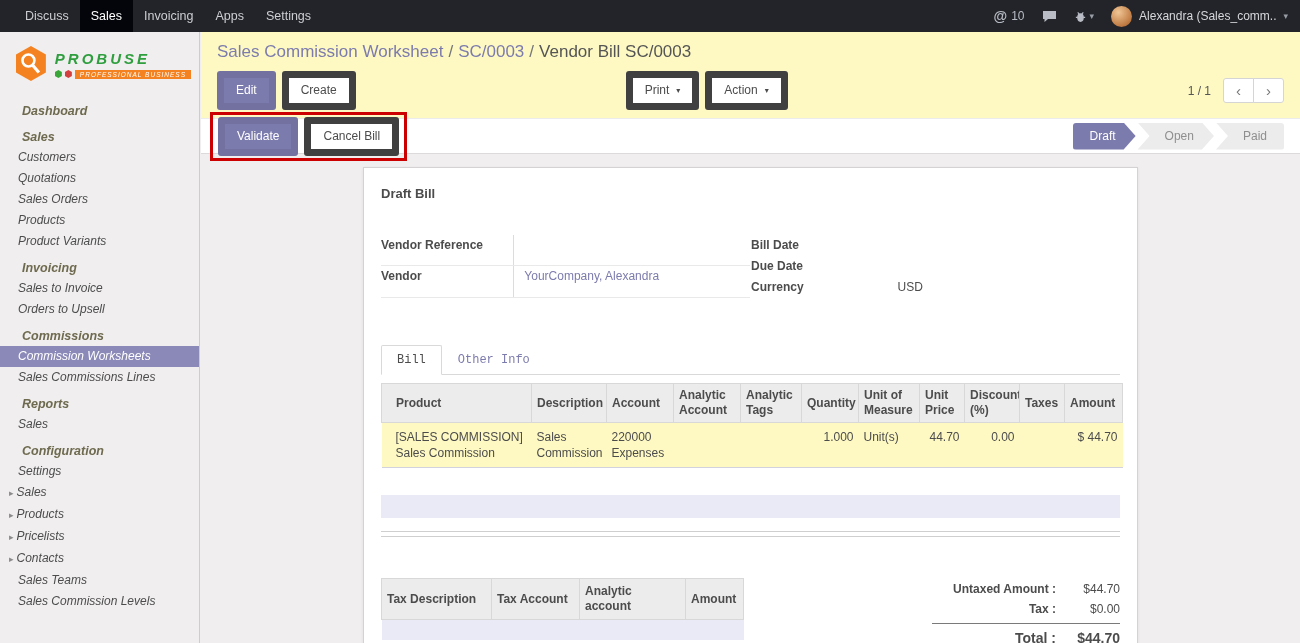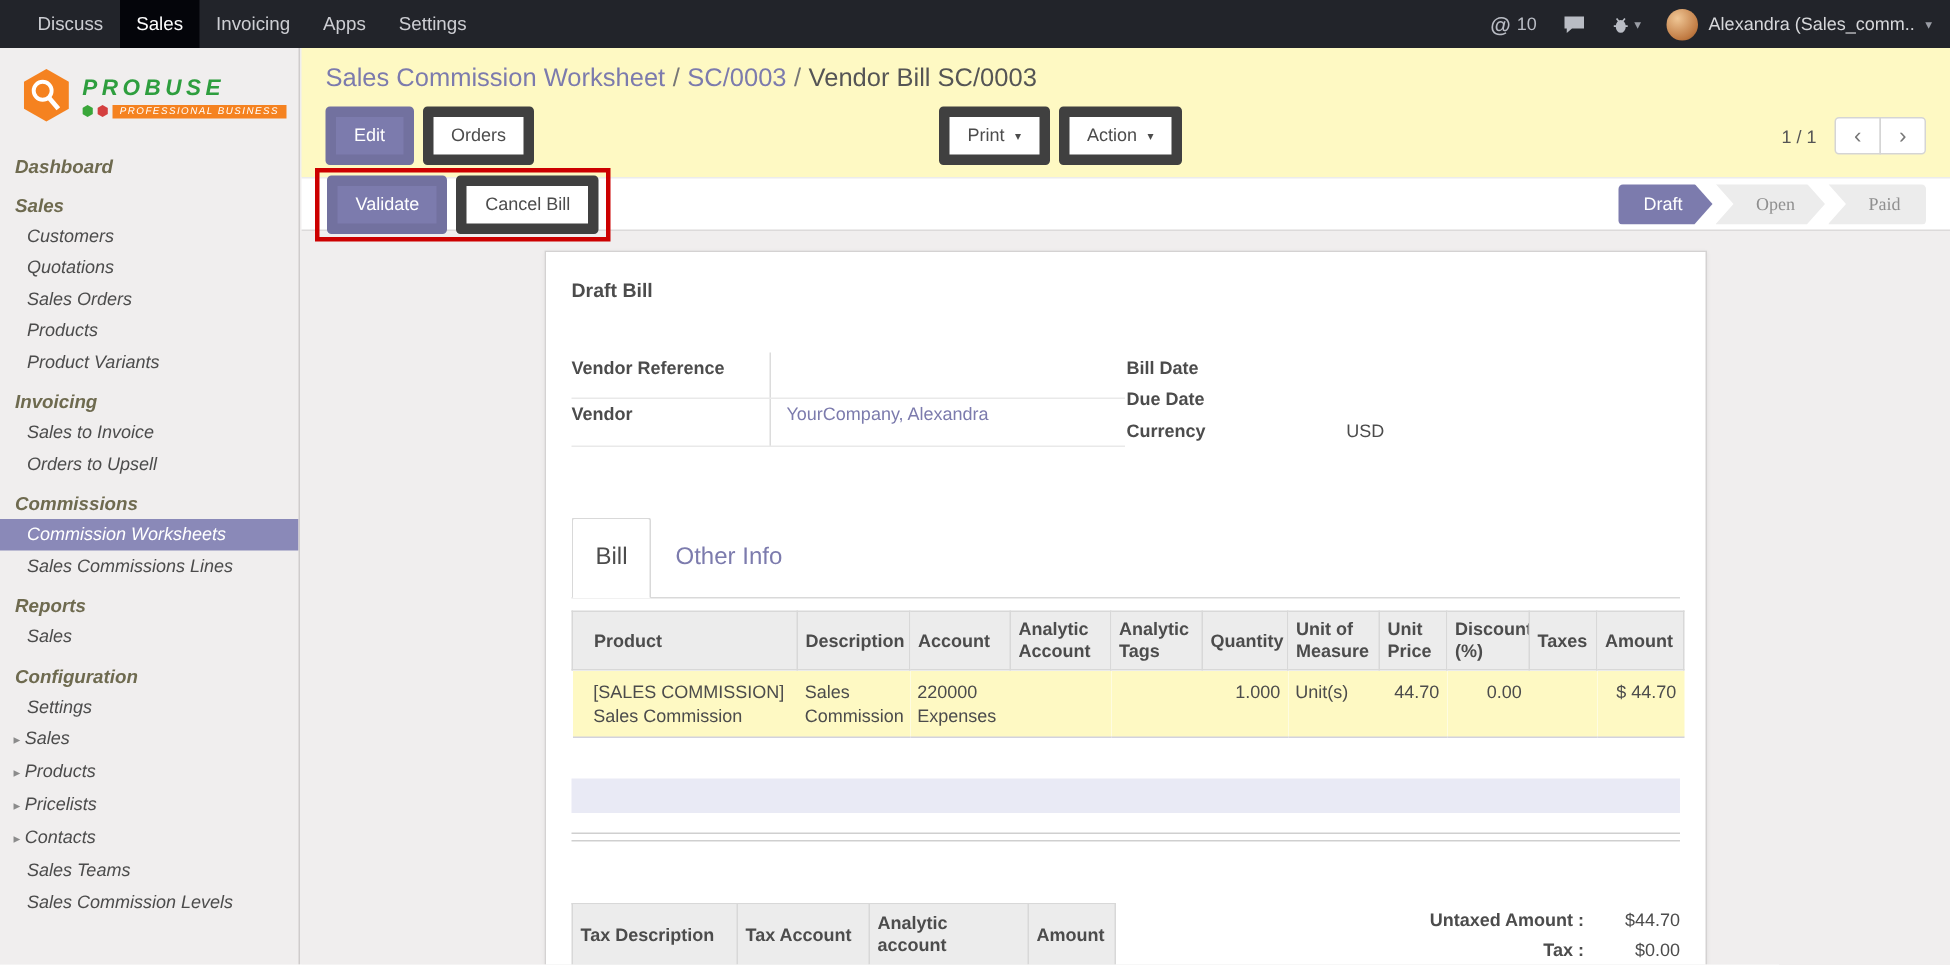--- a/index.html
+++ b/index.html
@@ -33,21 +33,21 @@
     background:#f0eeee; border-right:1px solid #cfcccc; overflow:hidden;font-style:italic; }
   .logo { display:flex; align-items:center; gap:7px; padding:12px 8px 10px 14px; }
   .logo-title { color:#2e9e3e; font-weight:bold; font-size:15px; letter-spacing:3px; }
   .logo-banner { display:flex; align-items:center; gap:3px; margin-top:3px; }
   .hexlet { width:7px; height:8px; background:#3aa63a; display:inline-block;
     clip-path:polygon(50% 0,100% 25%,100% 75%,50% 100%,0 75%,0 25%); }
   .hexlet.red { background:#d43f3f; }
   .logo-sub { background:#f58220; color:#fff; font-size:6.5px; letter-spacing:1px;
     padding:1px 5px; white-space:nowrap; }
   .menu { padding-top:8px; }
-  .menu-header { padding:2px 0 3px 10px; margin-top:7px; font-weight:bold;
+  .menu-header { padding:2px 0 3px 22px; margin-top:7px; font-weight:bold;
     color:#6e6a4f; font-size:12.5px; display:block; cursor:pointer; }
   .menu-header.first { margin-top:0; }
   .menu-item { display:block; padding:3px 4px 3px 18px; color:#4c4c4c;
     font-size:12px; line-height:15px; cursor:pointer; }
   .menu-item.active { background:#8a89b8; color:#fff; }
   .mi-caret { color:#8b8b8b; font-size:9px; margin:0 3px 0 -9px; }
 
   
   .main { position:absolute; top:32px; left:201px; right:0; bottom:0;
     display:flex; flex-direction:column; background:#f0eeee; }
@@ -75,21 +75,21 @@
 
   .statusbar-row { background:#fff; border-top:1px solid #ececec;
     border-bottom:1px solid #dcdada; display:flex; align-items:center;
     justify-content:space-between; padding:2px 16px 2px 9px; height:36px; }
   .annotation { display:inline-flex; gap:6px; align-items:center;
     border:3px solid #cc0000; padding:2px 5px; }
   .states { display:flex; align-items:center; }
   .state { height:27px; line-height:27px; font-size:12px; padding:0 20px 0 27px;
     background:#ececec; color:#8f8f8f; cursor:pointer;
     clip-path:polygon(0 0, calc(100% - 12px) 0, 100% 50%, calc(100% - 12px) 100%, 0 100%, 12px 50%); }
-  .state + .state { margin-left:2px;font-family:Liberation Serif, serif; }
+  .state + .state { margin-left:2px; }
   .state.first { background:#7c7bad; color:#fff; padding-left:17px;
     border-radius:3px 0 0 3px;
     clip-path:polygon(0 0, calc(100% - 12px) 0, 100% 50%, calc(100% - 12px) 100%, 0 100%); }
   .state.last { padding-right:17px; border-radius:0 3px 3px 0;
     clip-path:polygon(0 0, 100% 0, 100% 100%, 0 100%, 12px 50%); }
 
   .content { flex:1; overflow:hidden; }
   .sheet { width:775px; margin:13px auto 0; background:#fff;
     border:1px solid #d4d2d2; box-shadow:0 1px 3px rgba(0,0,0,0.07);
     padding:18px 17px; height:700px; }
@@ -100,21 +100,21 @@
   .fg td { padding:3px 0; vertical-align:top; line-height:15px; }
   .fg .lbl { font-weight:bold; padding-right:10px; }
   .fg .val { padding-left:10px; }
   .fg-left .lbl { width:36%; border-right:1px solid #dcdcdc; }
   .fg-left td { border-bottom:1px solid #e9e9e9; }
   .fg-right .lbl { width:37%; }
   .fg-right { margin-left:1px; }
   .link { color:#7c7bad; cursor:pointer; }
 
   .tabs { display:flex; margin-top:46px; border-bottom:1px solid #d9d9d9; }
-  .tab { padding:17px 15px; font-size:16px; position:relative; top:1px; cursor:pointer; }
+  .tab { padding:7px 15px; font-size:12px; position:relative; top:1px; cursor:pointer;font-family:Liberation Mono, monospace; }
   .tab.active { background:#fff; border:1px solid #d9d9d9; border-bottom:1px solid #fff;
     color:#4c4c4c; border-radius:2px 2px 0 0; }
   .tab.inactive { color:#7c7bad; border:1px solid transparent; }
 
   table.lines { width:100%; border-collapse:collapse; table-layout:fixed;
     font-size:12px; margin-top:8px; color:#4c4c4c; }
   table.lines th { background:#ececec; border:1px solid #d8d8d8; font-weight:bold;
     padding:4px 5px; text-align:left; vertical-align:middle; line-height:1.25;
     overflow:hidden; }
   table.lines td { padding:6px 5px; vertical-align:top; line-height:1.35;
@@ -235,21 +235,21 @@
   <div class="control-panel">
     <div class="breadcrumb">
       <a>Sales Commission Worksheet</a><span class="sep">/</span><a>SC/0003</a><span class="sep">/</span><span class="current">Vendor Bill SC/0003</span>
     </div>
     <div class="cp-row">
       <div class="cp-left">
         <button class="btn btn-primary">
             <span>Edit</span>
           </button>
         <button class="btn">
-            <span>Orders</span>
+            <span>Create</span>
           </button>
       </div>
       <div class="cp-center">
         <button class="btn">
             <span>Print</span>
             <span class="dd-caret">▾</span>
           </button>
         <button class="btn">
             <span>Action</span>
             <span class="dd-caret">▾</span>

